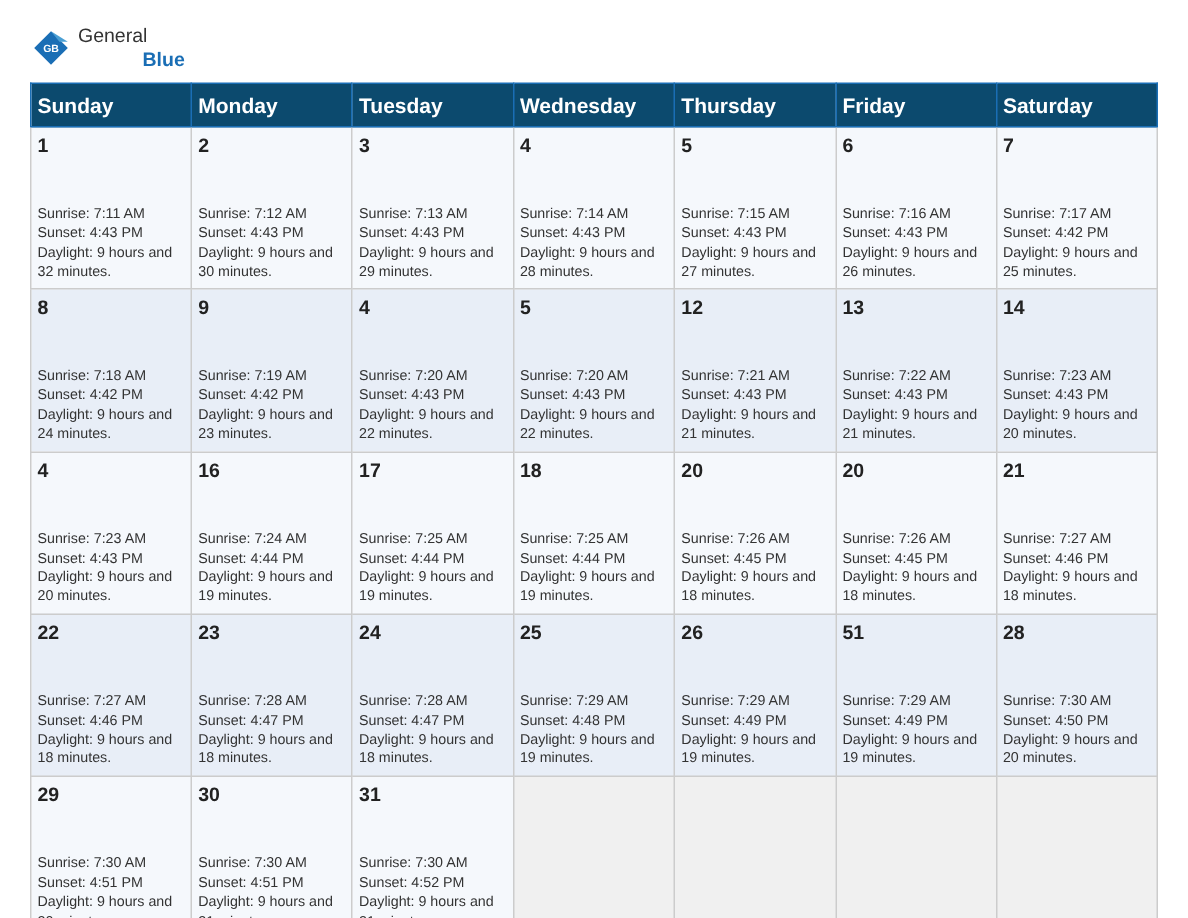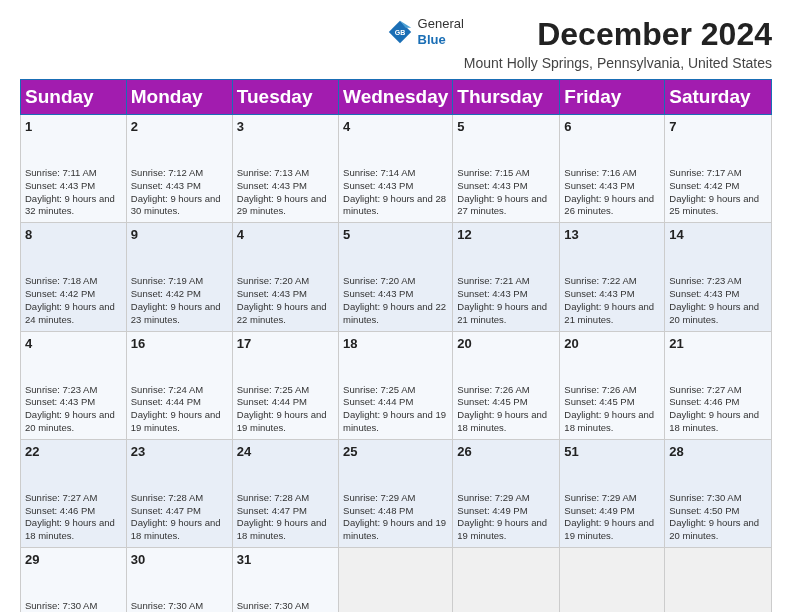--- a/index.html
+++ b/index.html
@@ -6,35 +6,35 @@
     body {
       font-family: Arial, sans-serif;
       background: #fff;
       width: 792px;
       min-height: 612px;
       padding: 16px 20px;
     }
     .header-row {
       display: flex;
       align-items: flex-start;
-      justify-content: flex-end;
+      justify-content: flex-start;
       margin-bottom: 4px;
     }
     .logo {
       display: flex;
       align-items: center;
       gap: 4px;
     }
     .logo-text {
       font-size: 13px;
       line-height: 1.2;
       color: #333;
     }
     .logo-text .general { display: block; }
-    .logo-text .blue { display: block; color: #1a6eb5; font-weight: bold; }
+    .logo-text .blue { display: block; color: #1a6eb5; font-weight: bold; margin-left: 43px; }
     .logo-icon {
       width: 28px;
       height: 28px;
     }
     .title-block {
       text-align: right;
     }
     .main-title {
       font-size: 32px;
       font-weight: bold;
@@ -45,24 +45,24 @@
       color: #444;
       margin-top: 2px;
     }
     .calendar {
       width: 100%;
       border-collapse: collapse;
       margin-top: 8px;
       font-size: 11px;
     }
     .calendar thead tr th {
-      background-color: #a21caf;
+      background-color: #0c4a6e;
       color: #fff;
       padding: 6px 4px;
-      font-size: 19px;
+      font-size: 14px;
       font-weight: bold;
       text-align: left;
       border: 1px solid #1a6eb5;
     }
     .calendar tbody tr td {
       vertical-align: top;
       padding: 4px 4px;
       border: 1px solid #ccc;
       height: 82px;
       width: 108px;
@@ -98,24 +98,20 @@
     <svg class="logo-icon" viewBox="0 0 40 40">
       <polygon points="20,4 36,20 20,36 4,20" fill="#1a6eb5"></polygon>
       <polygon points="20,4 36,14 28,14" fill="#4a9fd4"></polygon>
       <text x="20" y="24" text-anchor="middle" fill="white" font-size="10" font-weight="bold">GB</text>
     </svg>
     <div class="logo-text">
       <span class="general">General</span>
       <span class="blue">Blue</span>
     </div>
   </div>
-  <div class="title-block">
-    <div class="main-title">December 2024</div>
-    <div class="subtitle">Mount Holly Springs, Pennsylvania, United States</div>
-  </div>
 </div>
 
 <table class="calendar">
   <thead>
     <tr>
     <th>Sunday</th>
         <th>Monday</th>
         <th>Tuesday</th>
         <th>Wednesday</th>
         <th>Thursday</th>

